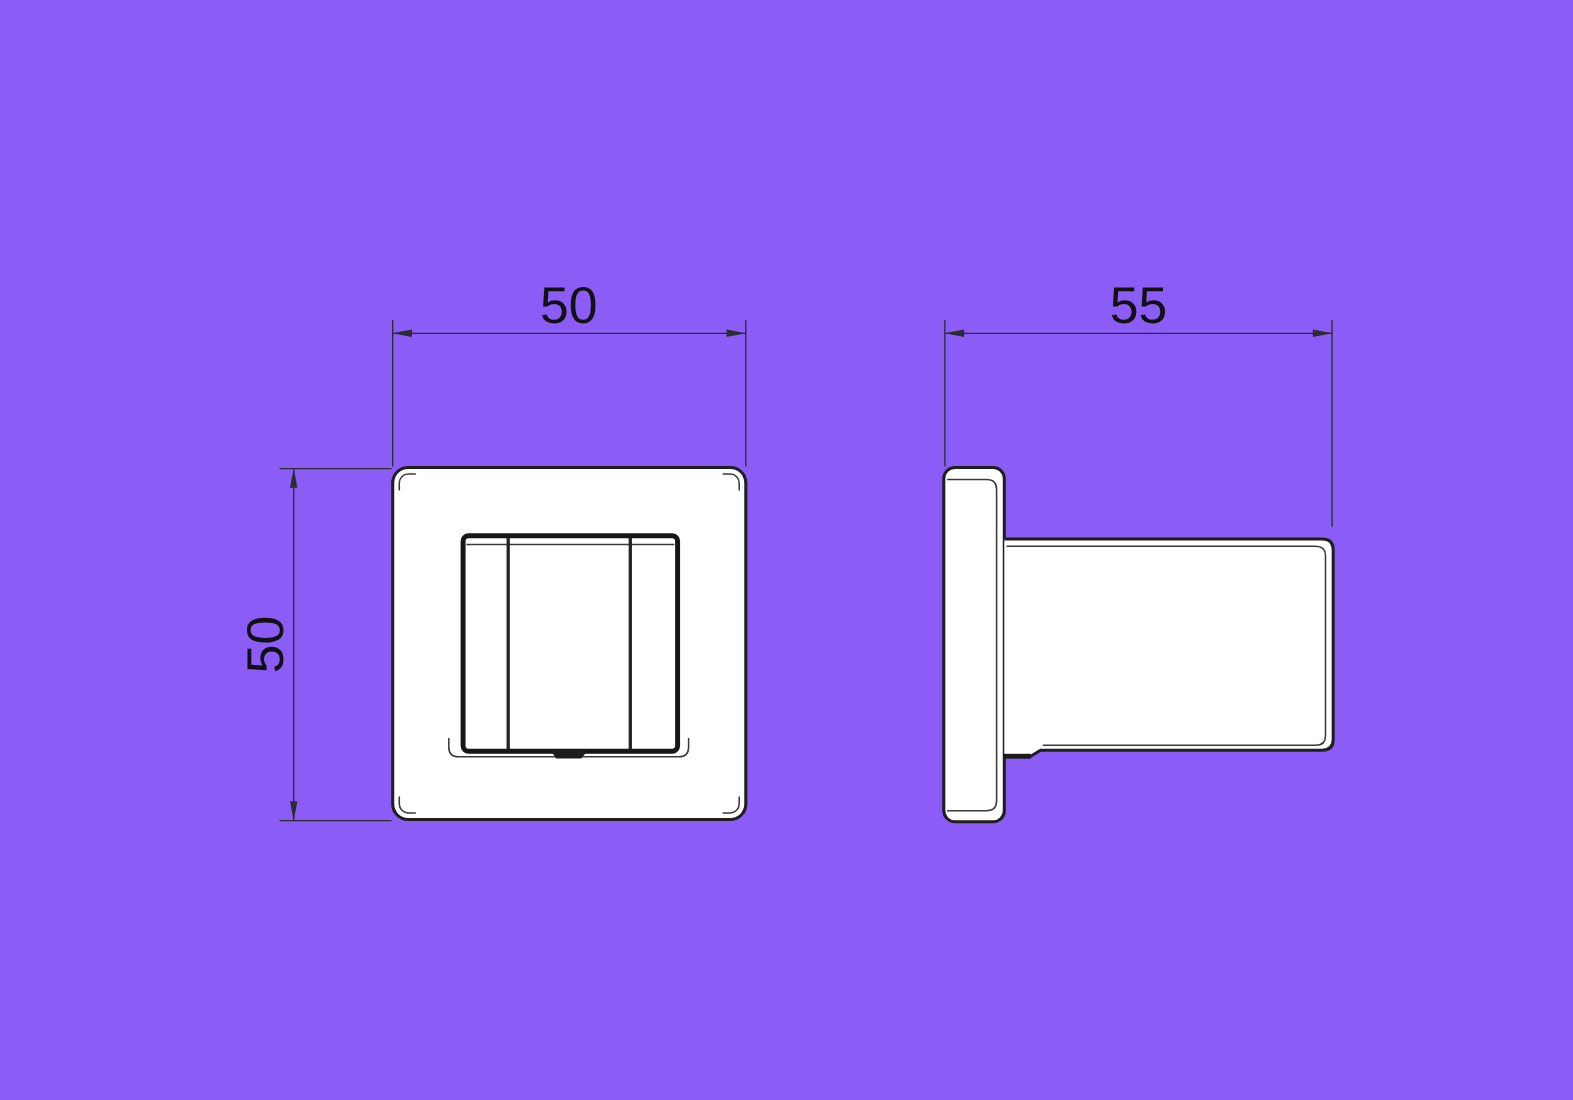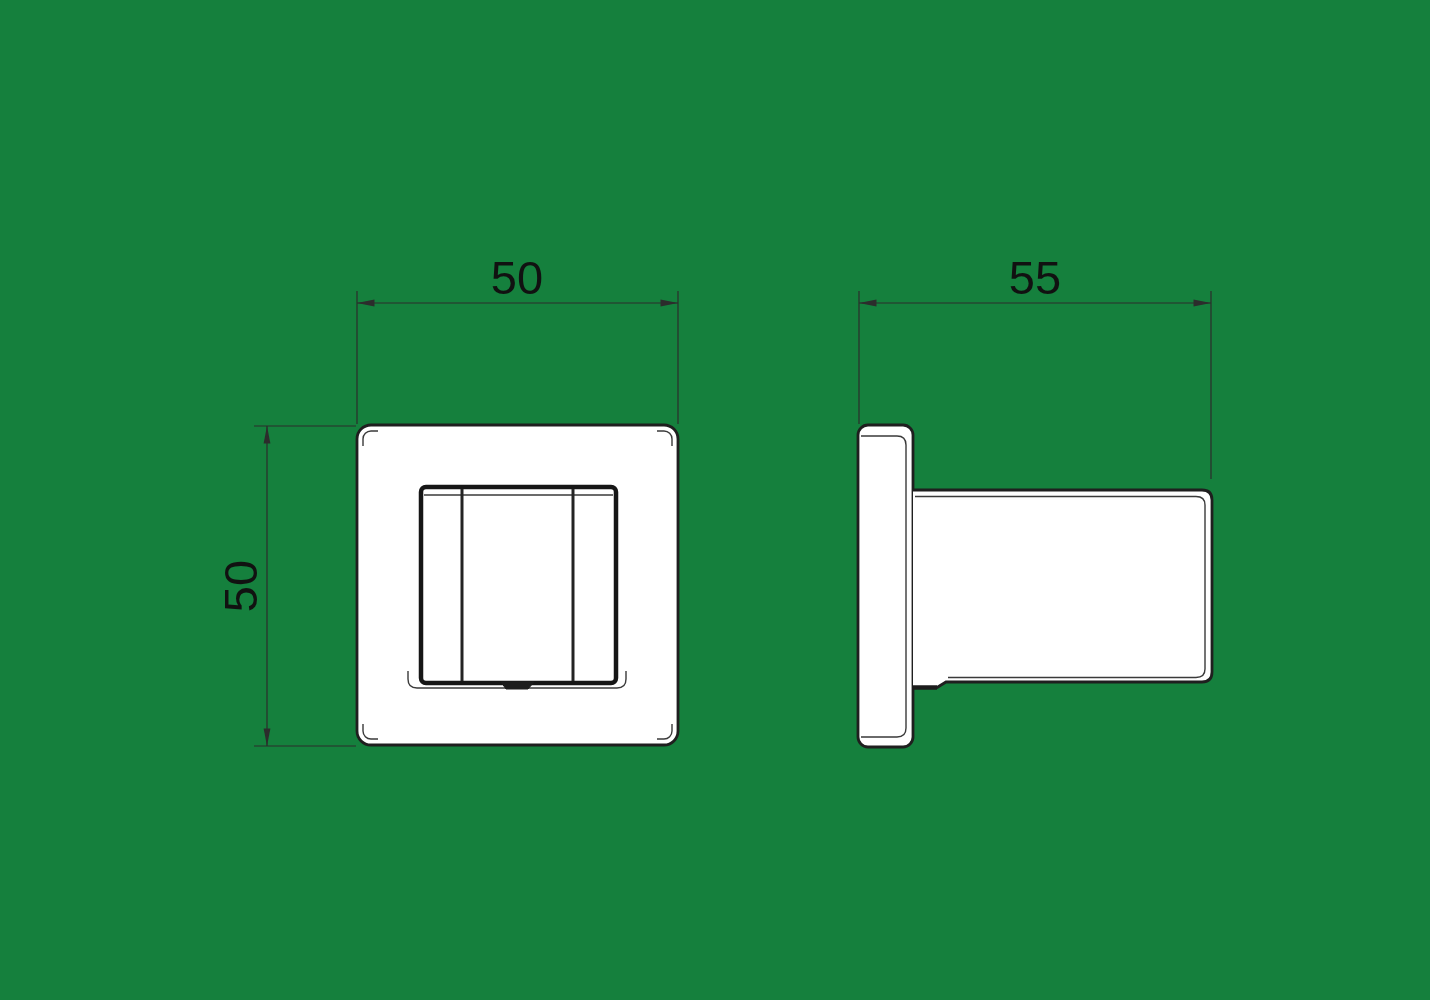--- a/index.html
+++ b/index.html
@@ -5,21 +5,21 @@
   html, body {
     margin: 0;
     padding: 0;
     background: #ffffff;
     font-family: "Liberation Sans", sans-serif;
   }
   .canvas {
     position: relative;
     width: 1430px;
     height: 1000px;
-    background: #15803d;
+    background: #8b5cf6;
     overflow: hidden;
   }
   svg { display: block; }
 
   
   .outline      { fill: #ffffff; stroke: #1f1f1f; stroke-width: 2.8px; }
   .outline-open { fill: #ffffff; stroke: #1f1f1f; stroke-width: 2.8px; }
   .heavy-rect   { fill: #ffffff; stroke: #161616; stroke-width: 4.5px; }
   .mid          { fill: none;    stroke: #242424; stroke-width: 3px;   }
   .thin         { fill: none;    stroke: #3a3a3a; stroke-width: 1.4px; }

